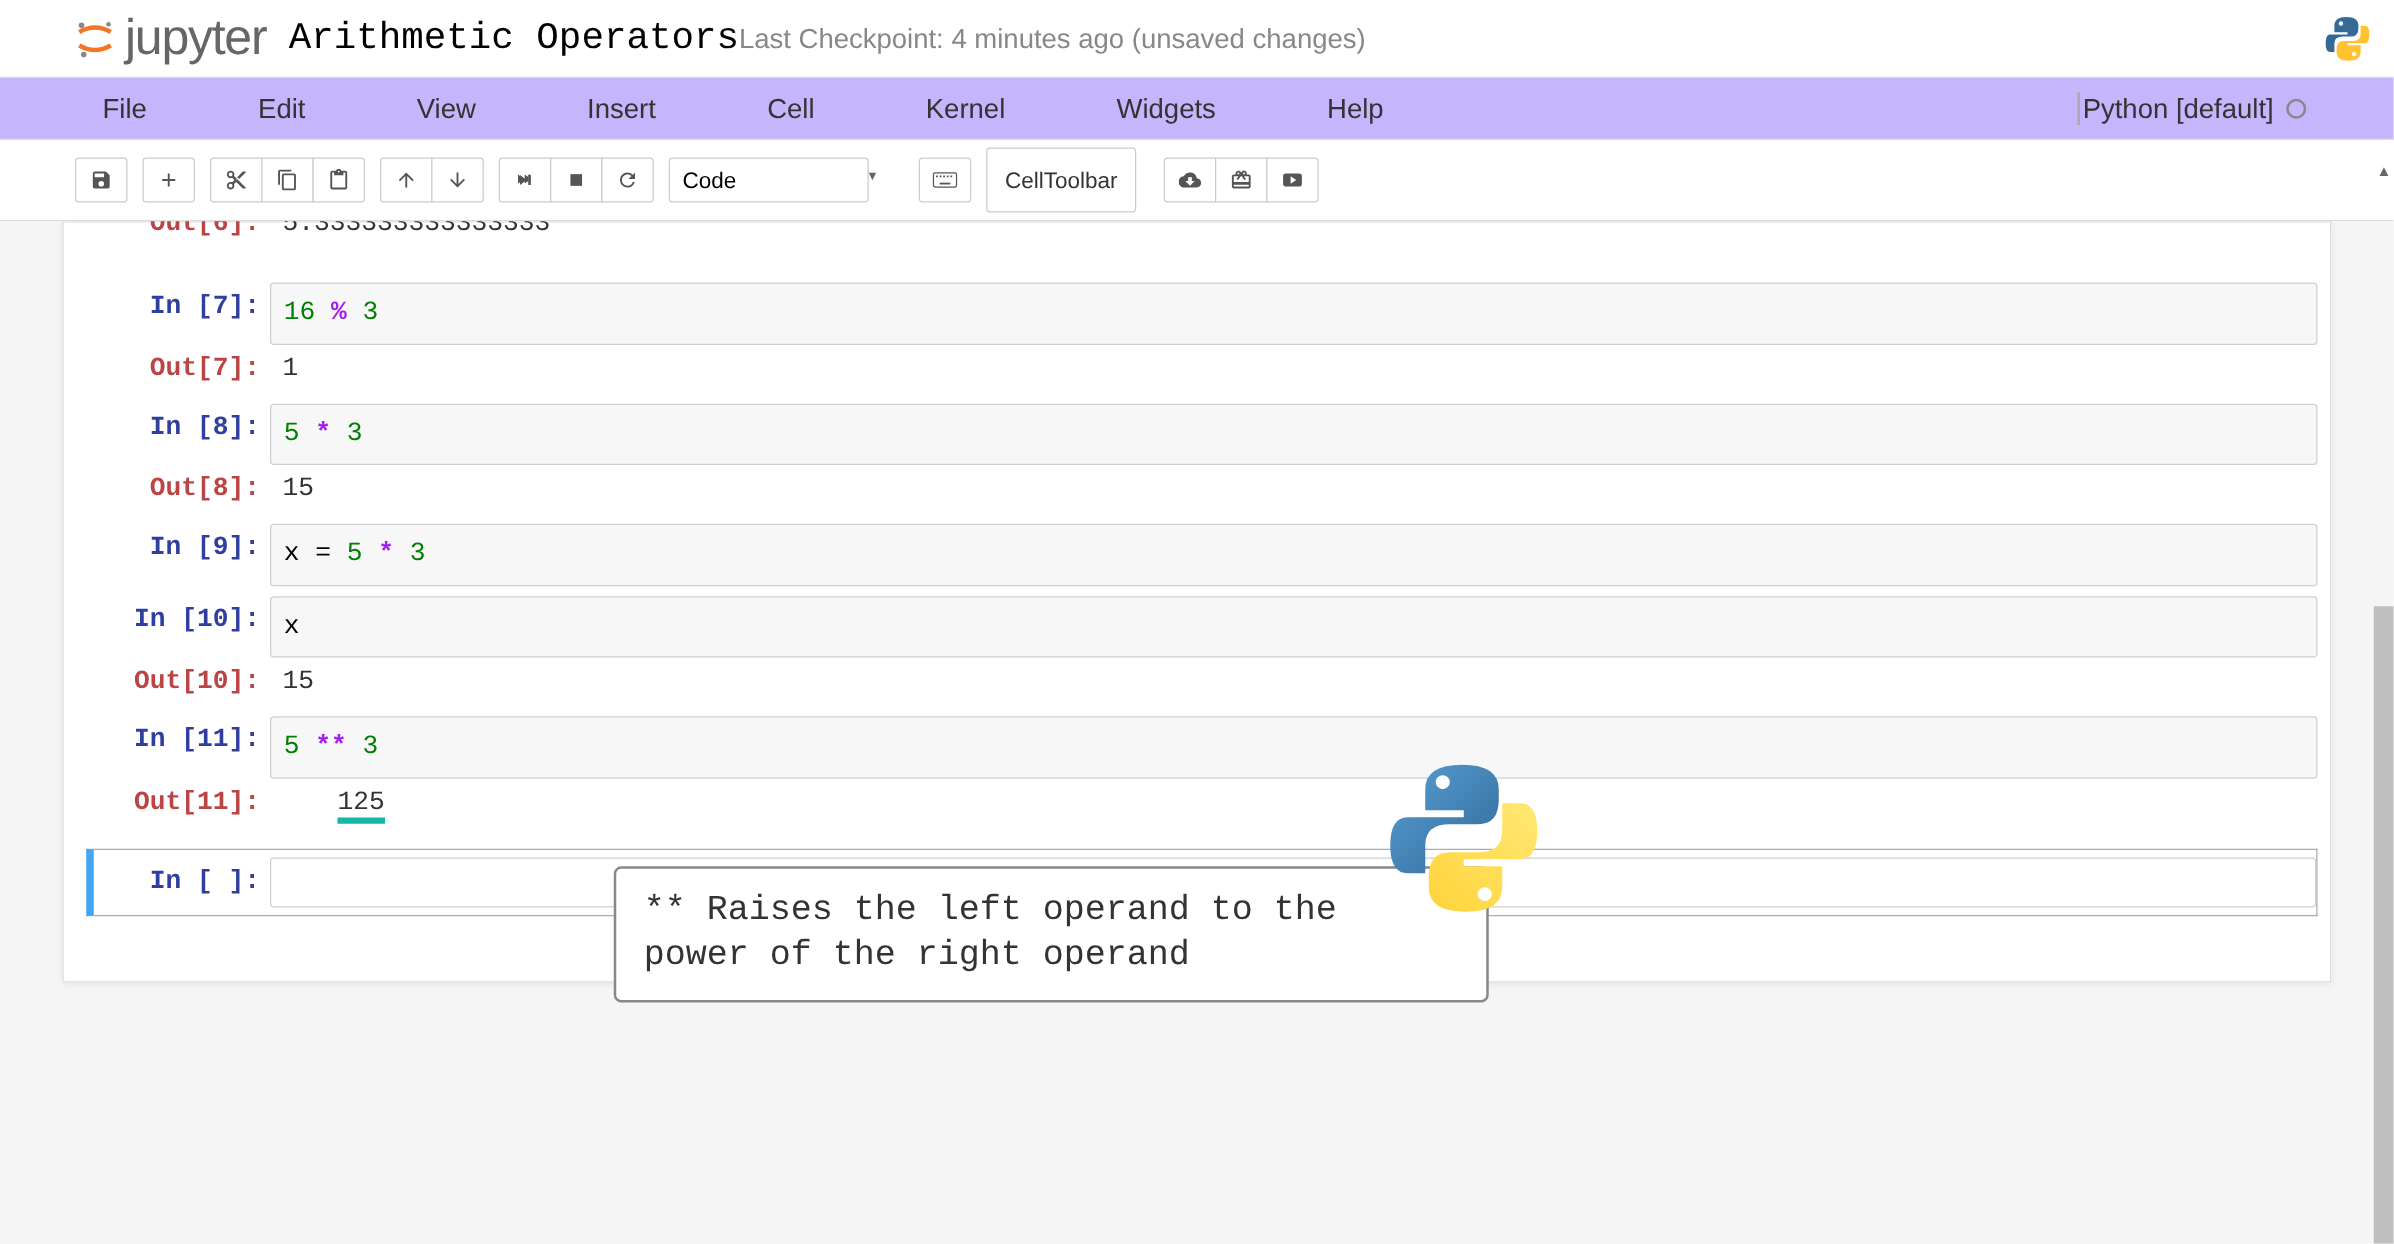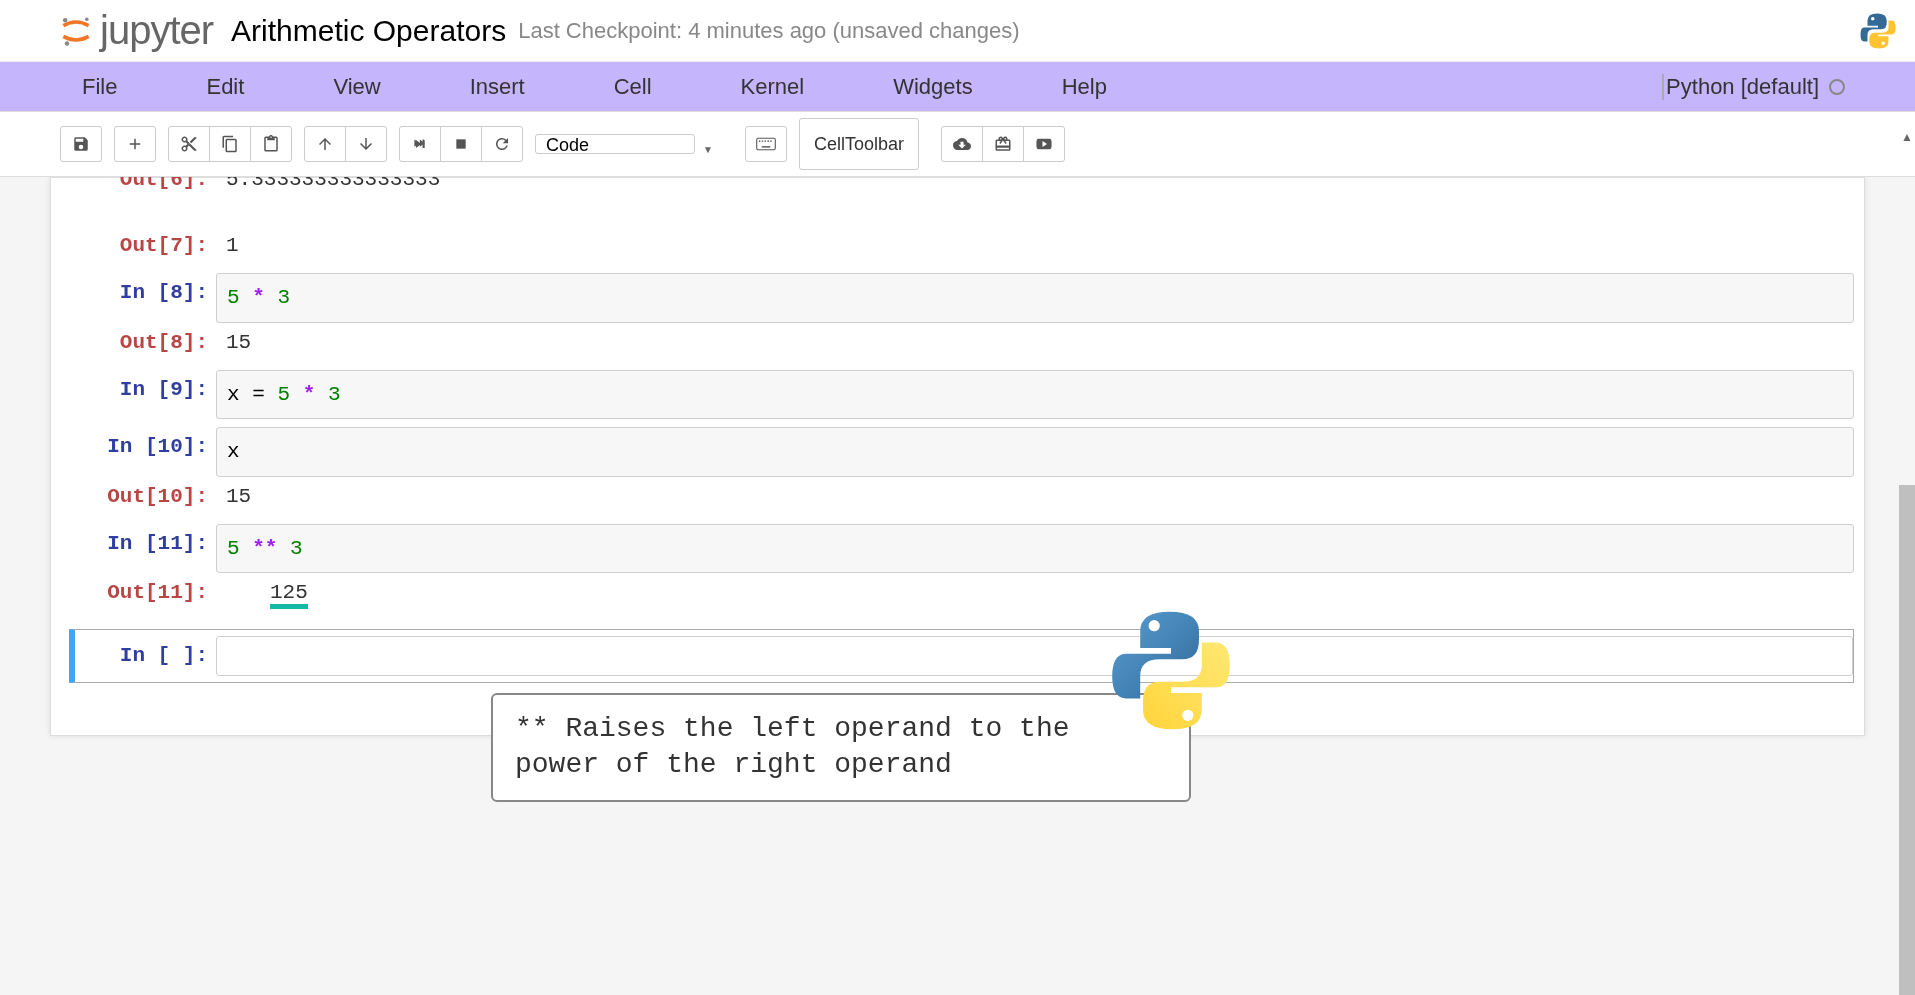--- a/index.html
+++ b/index.html
@@ -35,21 +35,21 @@
     }
     .logo-text {
       font-size: 40px;
       font-weight: 400;
       color: #666;
       letter-spacing: -1px;
     }
     .notebook-title {
       font-size: 30px;
       color: #000;
-      margin-right: 12px;
+      font-family: Liberation Mono, monospace;
     }
     .checkpoint-text {
       font-size: 22px;
       color: #888;
     }
     .python-logo-header {
       margin-left: auto;
       width: 42px;
       height: 42px;
       position: relative;
@@ -110,30 +110,30 @@
       cursor: pointer;
       color: #555;
     }
     .tb-group { display: flex; gap: 0; margin-right: 8px; }
     .tb-group .tb-btn { border-radius: 0; margin-left: -1px; }
     .tb-group .tb-btn:first-child { border-radius: 3px 0 0 3px; margin-left: 0; }
     .tb-group .tb-btn:last-child { border-radius: 0 3px 3px 0; }
     .tb-single { margin-right: 8px; }
     
     .celltype-select {
-      height: 20px;
+      height: 36px;
       border: 1px solid #ccc;
       border-radius: 3px;
       padding: 0 28px 0 10px;
       font-size: 18px;
       width: 160px;
       background: #fff;
       appearance: none;
       position: relative;
-      margin-right: 28px;
+      margin-right: 18px;
     }
     .select-wrap { position: relative; margin-right: 18px; }
     .select-wrap::after {
       content: "▼";
       position: absolute;
       right: 10px;
       top: 10px;
       font-size: 10px;
       color: #666;
       pointer-events: none;
@@ -421,20 +421,24 @@
   <div class="notebook-container">
 
     <div class="cell" style="margin-top:-18px; overflow:hidden; height:14px;">
       <div class="cell-out trunc-out">
         <div class="prompt prompt-out">Out[6]:</div>
         <div class="output-area">5.333333333333333</div>
       </div>
     </div>
 
     <div class="cell" style="margin-top:36px;">
+      <div class="cell-in">
+        <div class="prompt prompt-in">In [7]:</div>
+        <div class="input-area"><span class="num">16</span> <span class="op">%</span> <span class="num">3</span></div>
+      </div>
       <div class="cell-out">
         <div class="prompt prompt-out">Out[7]:</div>
         <div class="output-area">1</div>
       </div>
     </div>
 
     <div class="cell">
       <div class="cell-in">
         <div class="prompt prompt-in">In [8]:</div>
         <div class="input-area"><span class="num">5</span> <span class="op">*</span> <span class="num">3</span></div>

